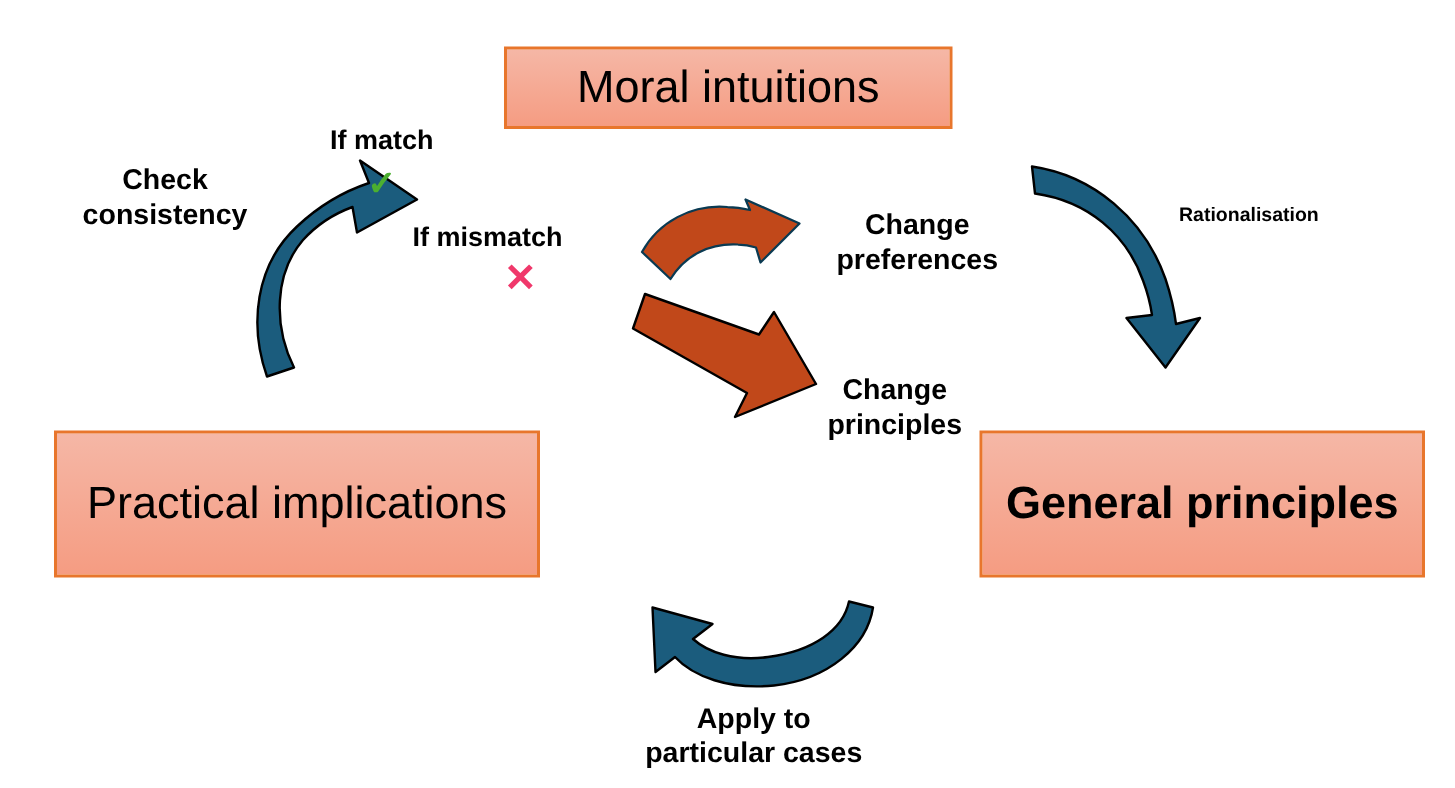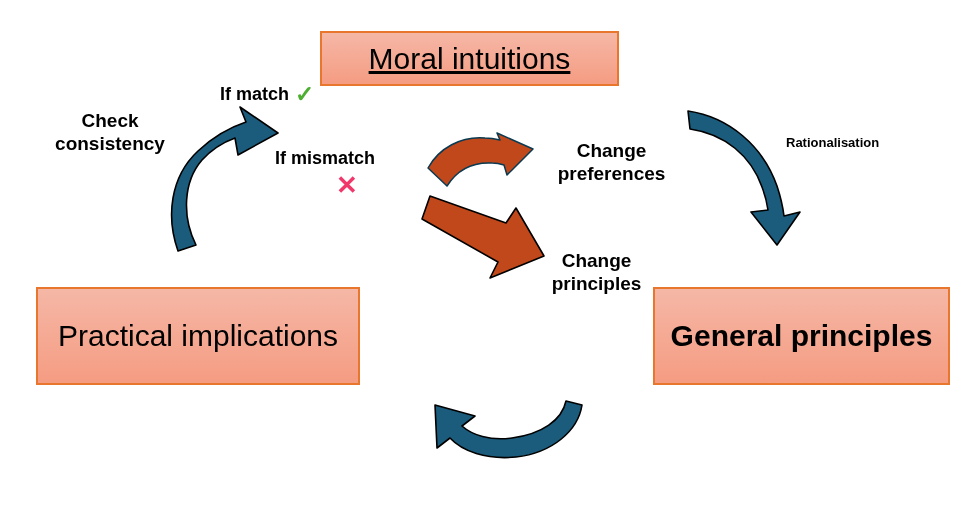--- a/index.html
+++ b/index.html
@@ -25,26 +25,25 @@
     display: flex;
     align-items: center;
     justify-content: center;
     text-align: center;
     color: #000000;
     font-weight: 400;
     line-height: 1.18;
   }
 
   #box-moral {
-    left: 320px;
+    left: 336px;
     top: 31px;
     width: 299px;
     height: 55px;
     font-size: 30px;
-    text-decoration: underline;
   }
   #box-practical {
     left: 24px;
     top: 287px;
     width: 324px;
     height: 98px;
     font-size: 30px;
     margin-left: 12px;
   }
   #box-general {
@@ -61,20 +60,21 @@
     position: absolute;
   }
 
   
   .label {
     position: absolute;
     color: #000000;
     font-weight: bold;
     line-height: 1.22;
     white-space: pre-line;
+    flex-direction: column;
   }
 
   #label-check-consistency {
     left: 20px;
     top: 109px;
     width: 180px;
     text-align: center;
     font-size: 19px;
   }
   #label-if-match {
@@ -223,14 +223,16 @@
   <div id="mark-cross">✕</div>
 
   <div class="label" id="label-change-preferences">Change
 preferences</div>
 
   <div class="label" id="label-change-principles">Change
 principles</div>
 
   <div class="label" id="label-rationalisation">Rationalisation</div>
 
+  <div class="label" id="label-apply">Apply to
+particular cases</div>
 
 </div>
 
 </body></html>

